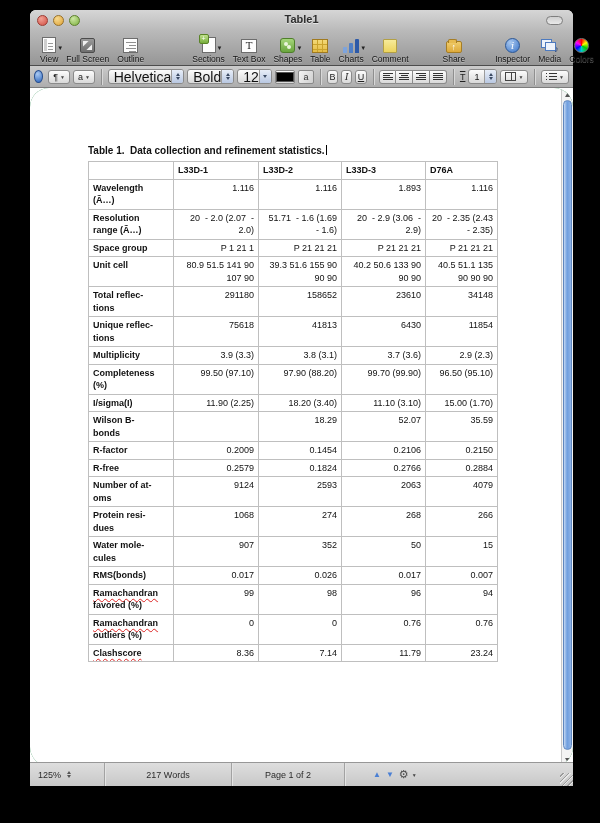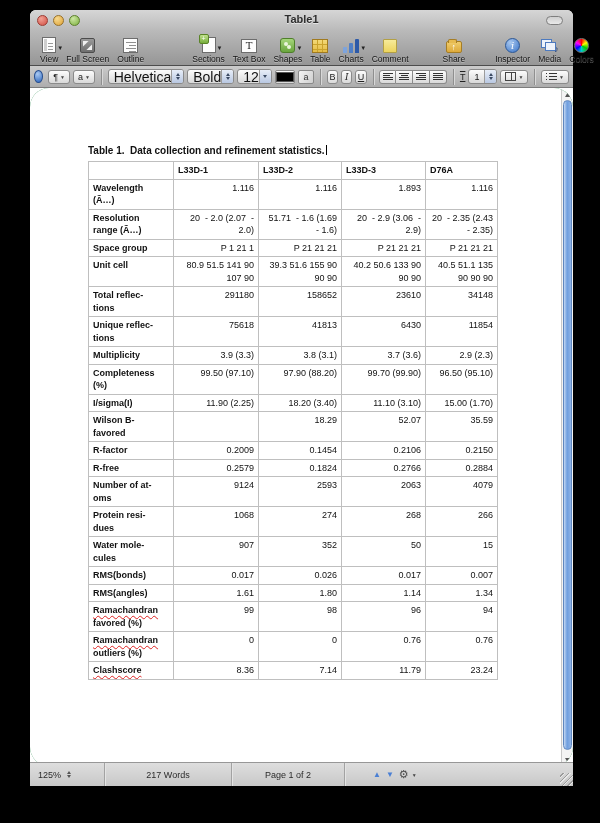--- a/index.html
+++ b/index.html
@@ -486,21 +486,21 @@
               <td>96.50 (95.10)</td>
             </tr>
             <tr>
               <th><span>I/sigma(I)</span></th>
               <td>11.90 (2.25)</td>
               <td>18.20 (3.40)</td>
               <td>11.10 (3.10)</td>
               <td>15.00 (1.70)</td>
             </tr>
             <tr>
-              <th><span>Wilson B-</span><br><span>favored</span></th>
+              <th><span>Wilson B-</span><br><span>bonds</span></th>
               <td></td>
               <td>18.29</td>
               <td>52.07</td>
               <td>35.59</td>
             </tr>
             <tr>
               <th><span>R-factor</span></th>
               <td>0.2009</td>
               <td>0.1454</td>
               <td>0.2106</td>
@@ -533,27 +533,20 @@
               <td>352</td>
               <td>50</td>
               <td>15</td>
             </tr>
             <tr>
               <th><span>RMS(bonds)</span></th>
               <td>0.017</td>
               <td>0.026</td>
               <td>0.017</td>
               <td>0.007</td>
-            </tr>
-            <tr>
-              <th><span>RMS(angles)</span></th>
-              <td>1.61</td>
-              <td>1.80</td>
-              <td>1.14</td>
-              <td>1.34</td>
             </tr>
             <tr>
               <th><span class="squiggle">Ramachandran</span><br><span>favored (%)</span></th>
               <td>99</td>
               <td>98</td>
               <td>96</td>
               <td>94</td>
             </tr>
             <tr>
               <th><span class="squiggle">Ramachandran</span><br><span>outliers (%)</span></th>

